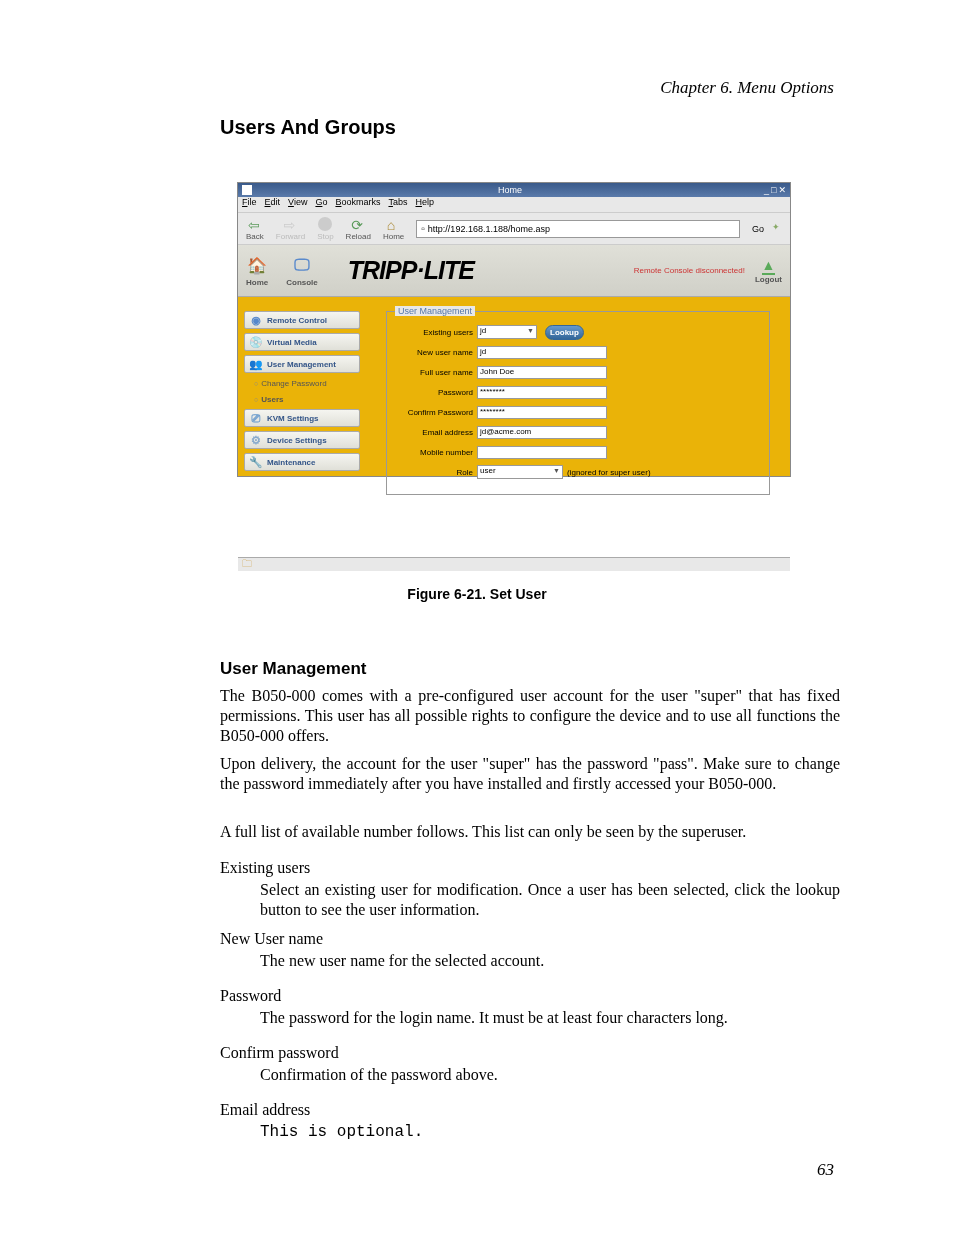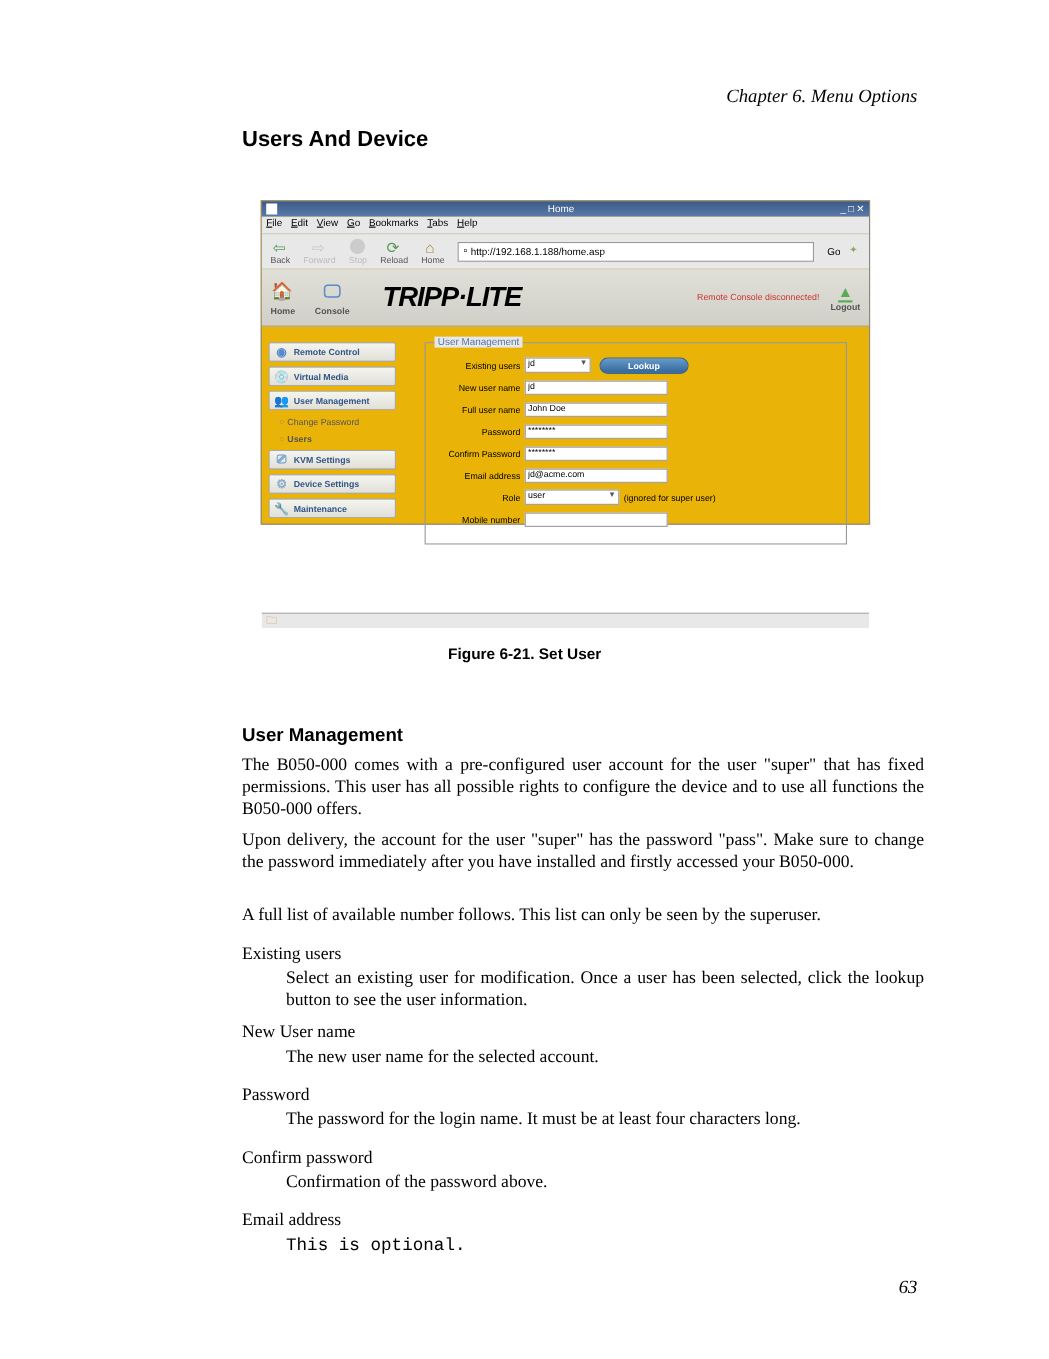--- a/index.html
+++ b/index.html
@@ -313,21 +313,21 @@
     }
     .form-select.wide {
       width: 86px;
     }
     .pill-btn {
       display: inline-block;
       background: linear-gradient(to bottom, #6699cc, #336699);
       color: #fff;
       font-size: 8px;
       font-weight: bold;
-      padding: 2px 25px;
+      padding: 2px 4px;
       border-radius: 8px;
       border: 1px solid #336699;
       cursor: pointer;
       text-align: center;
     }
     .role-note {
       font-size: 8px;
       margin-left: 4px;
     }
     .button-row {
@@ -392,21 +392,21 @@
       top: 1160px;
       right: 120px;
       font-style: italic;
       font-size: 17px;
     }
   </style>
 </head>
 <body>
 
 <div class="chapter-header">Chapter 6. Menu Options</div>
-<div class="section-title">Users And Device</div>
+<div class="section-title">Users And Groups</div>
 
 <div class="screenshot-container">
 
   <div class="titlebar">
     <div class="titlebar-icon"></div>
     <div class="titlebar-text">Home</div>
     <div class="window-controls">
       <span>_</span>
       <span>□</span>
       <span>✕</span>
@@ -532,27 +532,27 @@
         </div>
         <div class="form-row">
           <div class="form-label">Confirm Password</div>
           <div class="form-input">********</div>
         </div>
         <div class="form-row">
           <div class="form-label">Email address</div>
           <div class="form-input">jd@acme.com</div>
         </div>
         <div class="form-row">
+          <div class="form-label">Mobile number</div>
+          <div class="form-input"></div>
+        </div>
+        <div class="form-row">
           <div class="form-label">Role</div>
           <div class="form-select wide">user</div>
           <span class="role-note">(ignored for super user)</span>
-        </div>
-        <div class="form-row">
-          <div class="form-label">Mobile number</div>
-          <div class="form-input"></div>
         </div>
 
       </div>
     </div>
   </div>
 
   <div class="statusbar">
     <span class="statusbar-icon">🗀</span>
   </div>
 </div>

